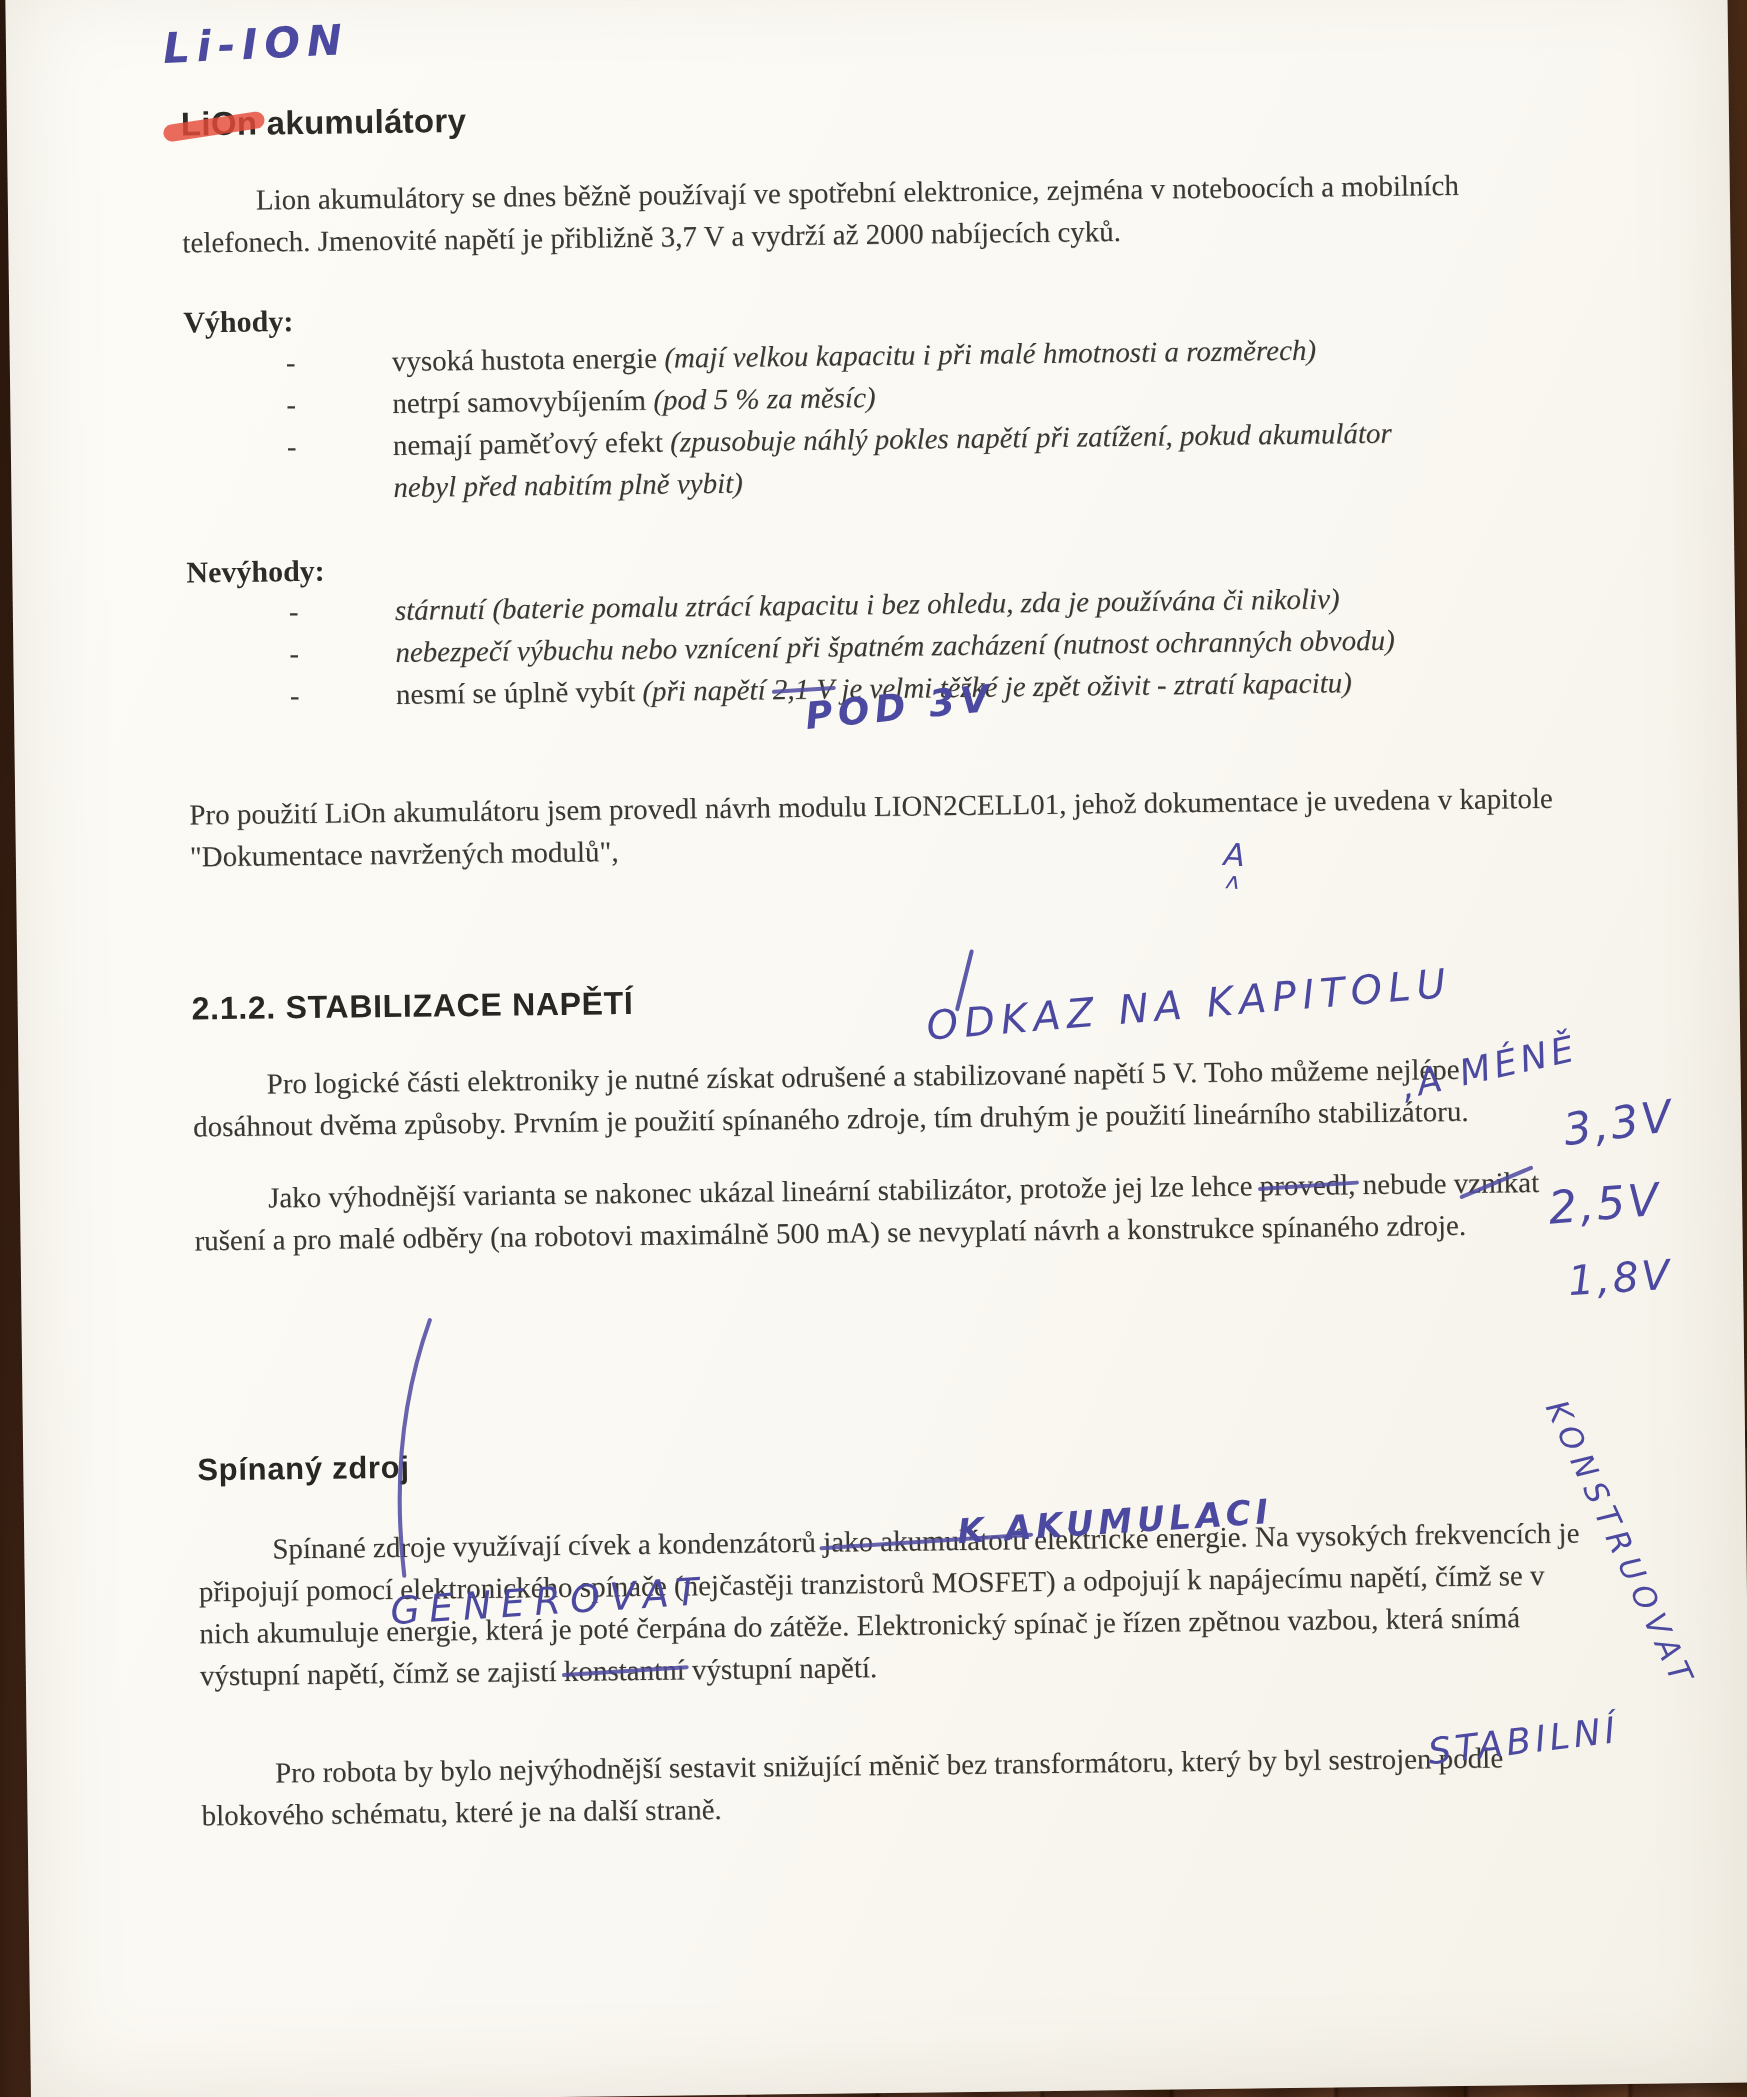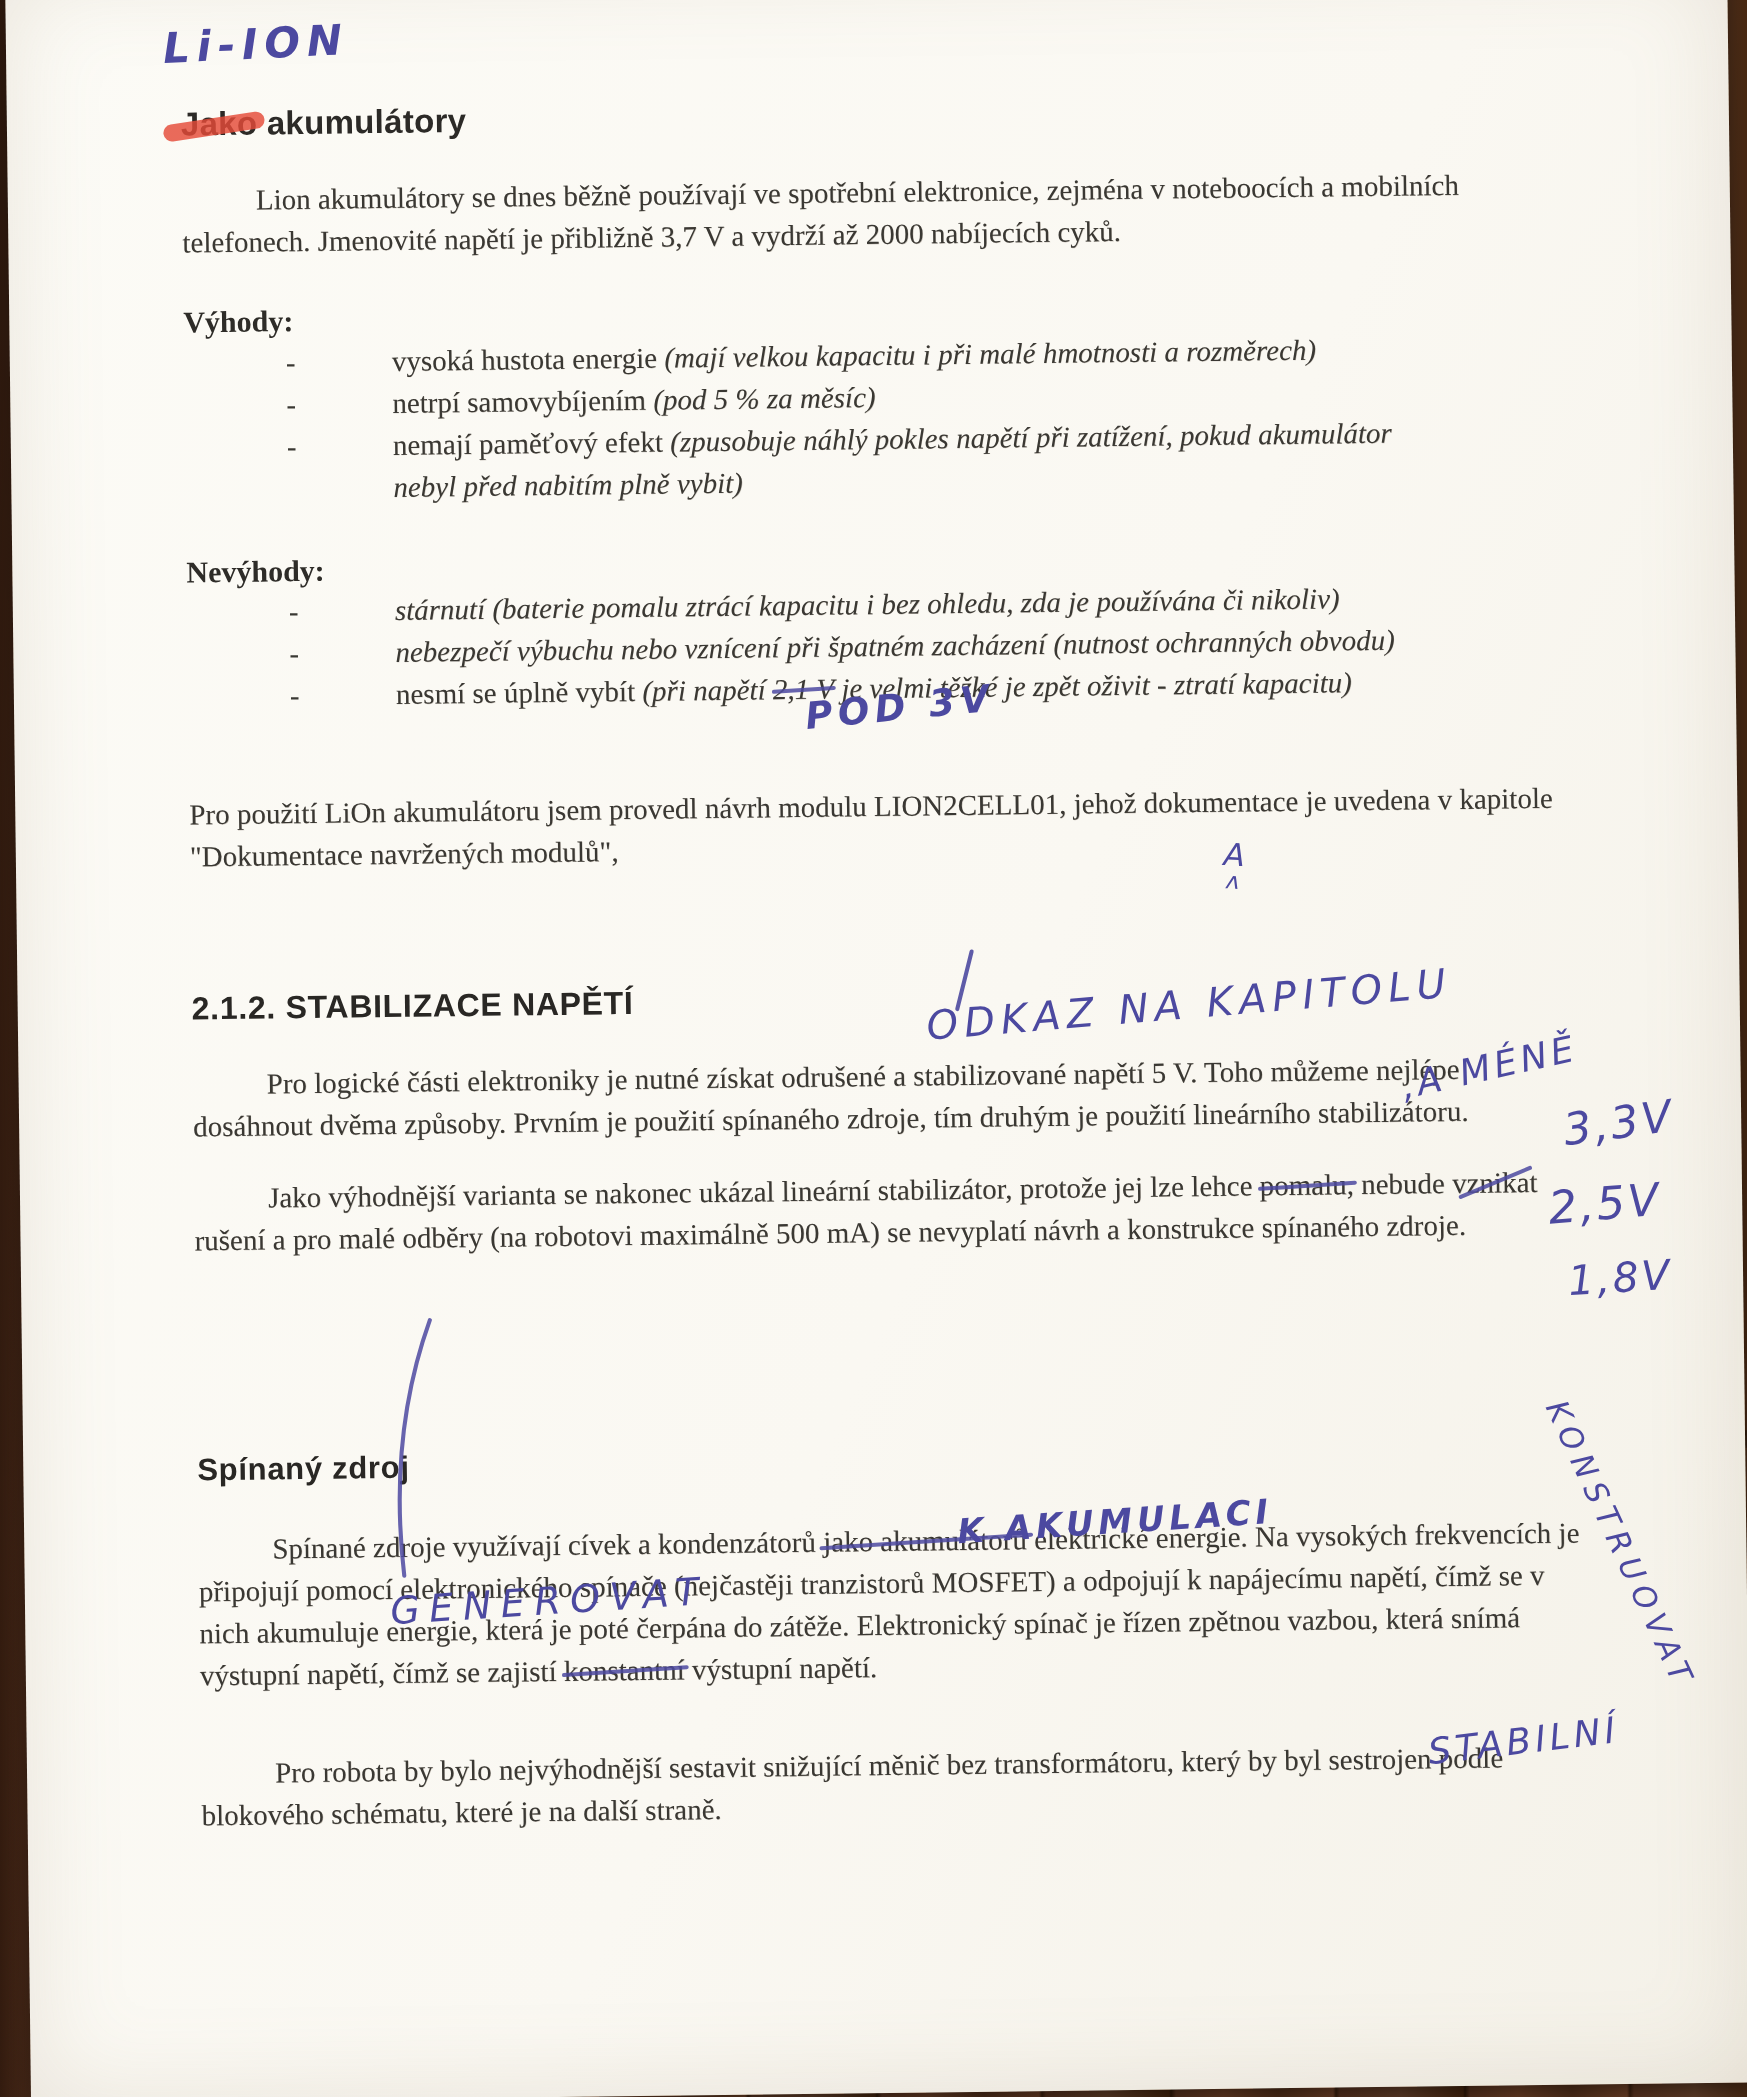--- a/index.html
+++ b/index.html
@@ -80,21 +80,21 @@
 <body>
 
 <div class="plank-gap" style="top:1430px;"></div>
 <div class="plank-gap" style="top:1796px;"></div>
 <div class="scan-edge" style="left:1558px;top:0;width:162px;height:36px;transform:rotate(-0.7deg);"></div>
 
 <div class="sheet">
 
   <div class="content">
 
-    <h1 class="doc-title"><span class="sr">Jako</span><span> akumulátory</span></h1>
+    <h1 class="doc-title"><span class="sr">LiOn</span><span> akumulátory</span></h1>
 
     <p class="body intro" style="margin-top:36px;"><span>Lion akumulátory se dnes běžně používají ve spotřební elektronice, zejména v noteboocích a mobilních telefonech.  Jmenovité napětí je přibližně 3,7 V a vydrží až  2000 nabíjecích cyků.</span></p>
 
     <p class="section-label" style="margin-top:42px;">Výhody:</p>
     <div class="list" style="margin-top:2.7px;">
       <div class="li">
         <span class="dash">-</span>
         <span class="li-text"><span>vysoká hustota energie </span><span class="i">(mají velkou kapacitu i při malé hmotnosti a rozměrech)</span></span>
       </div>
       <div class="li">
@@ -122,21 +122,21 @@
         <span class="li-text"><span>nesmí se úplně vybít </span><span class="i">(při napětí </span><span class="i sb">2,1 V</span><span class="i"> je velmi těžké je zpět oživit - ztratí kapacitu)</span></span>
       </div>
     </div>
 
     <p class="body" style="margin-top:76px;"><span>Pro použití LiOn akumulátoru jsem provedl návrh modulu LION2CELL01, jehož dokumentace je uvedena v kapitole "Dokumentace navržených modulů",</span></p>
 
     <h2 class="h-sub" style="margin-top:113px;">2.1.2. STABILIZACE NAPĚTÍ</h2>
 
     <p class="body intro" style="margin-top:36px;"><span>Pro logické části elektroniky je nutné získat odrušené a stabilizované napětí 5 V. Toho můžeme nejlépe dosáhnout dvěma způsoby. Prvním je použití spínaného zdroje, tím druhým je použití lineárního stabilizátoru.</span></p>
 
-    <p class="body intro" style="margin-top:30px;"><span>Jako výhodnější varianta se nakonec ukázal lineární stabilizátor, protože jej lze lehce </span><span class="sb">pomalu,</span><span> nebude </span><span class="sbd">vznikat</span><span> rušení a pro malé odběry (na robotovi maximálně 500 mA) se nevyplatí návrh a konstrukce spínaného zdroje.</span></p>
+    <p class="body intro" style="margin-top:30px;"><span>Jako výhodnější varianta se nakonec ukázal lineární stabilizátor, protože jej lze lehce </span><span class="sb">provedl,</span><span> nebude </span><span class="sbd">vznikat</span><span> rušení a pro malé odběry (na robotovi maximálně 500 mA) se nevyplatí návrh a konstrukce spínaného zdroje.</span></p>
 
     <h2 class="h-sub" style="margin-top:191px;font-size:31px;">Spínaný zdroj</h2>
 
     <p class="body intro" style="margin-top:40px;"><span>Spínané zdroje využívají cívek a kondenzátorů </span><span class="sb">jako akumulátorů</span><span> elektrické energie. Na vysokých frekvencích je připojují pomocí elektronického spínače (nejčastěji tranzistorů MOSFET) a odpojují k napájecímu napětí, čímž se v nich akumuluje energie, která je poté čerpána do zátěže. Elektronický spínač je řízen zpětnou vazbou, která snímá výstupní napětí, čímž se zajistí </span><span class="sb">konstantní</span><span> výstupní napětí.</span></p>
 
     <p class="body intro" style="margin-top:56px;"><span>Pro robota by bylo nejvýhodnější sestavit snižující měnič bez transformátoru, který by byl sestrojen podle blokového schématu, které je na další straně.</span></p>
   </div>
 
   <div class="hw hw-liion">Li-ION</div>
   <div class="hw hw-pod">POD 3V</div>

